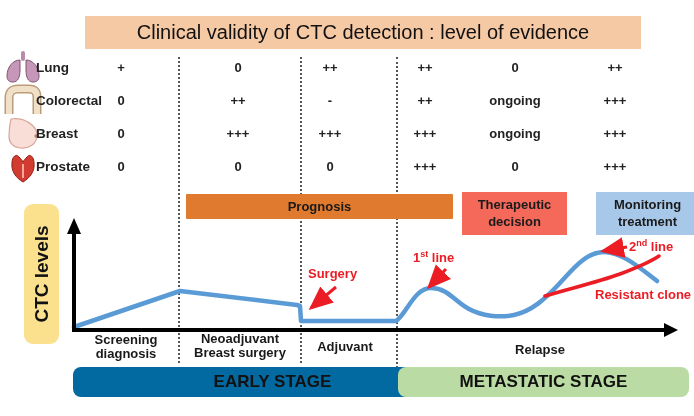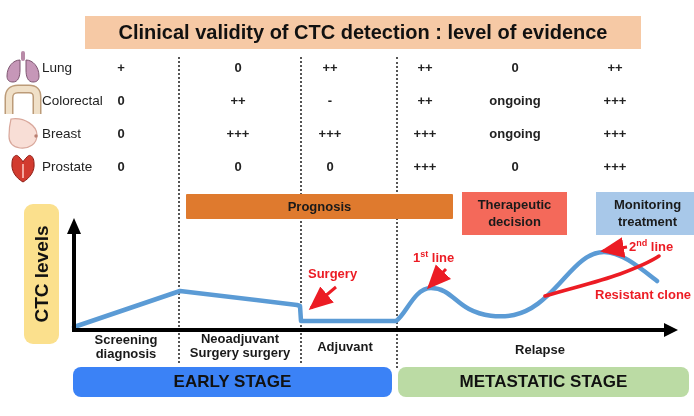--- a/index.html
+++ b/index.html
@@ -4,24 +4,24 @@
 <style>
   html,body{margin:0;padding:0;background:#fff;}
   #stage{
     position:relative;width:694px;height:416px;background:#ffffff;
     font-family:"Liberation Sans",sans-serif;overflow:hidden;
   }
   .abs{position:absolute;}
   
   #title{
     left:85px;top:16px;width:556px;height:33px;line-height:33px;
-    background:#F6C9A5;text-align:center;font-size:20px;font-weight:bold;color:#111;
+    background:#F6C9A5;text-align:center;font-size:20px;font-weight:normal;color:#111;
   }
   
-  .organ-label{left:42px;width:120px;font-size:13.5px;font-weight:normal;color:#222;}
+  .organ-label{left:36px;width:120px;font-size:13.5px;font-weight:bold;color:#222;}
   .val{width:90px;text-align:center;font-size:13px;font-weight:bold;color:#222;}
   .r1{top:57px;height:22px;line-height:22px;}
   .r2{top:90px;height:22px;line-height:22px;}
   .r3{top:123px;height:22px;line-height:22px;}
   .r4{top:156px;height:22px;line-height:22px;}
   .c1{left:76px;} .c2{left:193px;} .c3{left:285px;}
   .c4{left:380px;} .c5{left:470px;} .c6{left:570px;}
   .organ-icon{left:3px;width:40px;height:33px;}
   .i1{top:51px;} .i2{top:84px;} .i3{top:117px;} .i4{top:151px;}
   
@@ -59,21 +59,21 @@
   .xlab{font-size:13px;font-weight:bold;color:#1a1a1a;text-align:center;line-height:14px;}
   #xl-screening{left:76px;top:333px;width:100px;}
   #xl-neoadjuvant{left:178px;top:332px;width:124px;}
   #xl-adjuvant{left:305px;top:340px;width:80px;}
   #xl-relapse{left:490px;top:343px;width:100px;}
   
   .stage{
     top:367px;height:30px;line-height:30px;border-radius:8px;text-align:center;
     font-size:17px;font-weight:bold;color:#111;
   }
-  #early-stage{left:73px;width:319px;background:#3b82f6;}
+  #early-stage{left:73px;width:319px;background:#0369a1;padding-left:40px;}
   #metastatic-stage{left:398px;width:291px;background:#BBDBA4;}
 </style>
 </head>
 <body>
 
 <div id="stage">
 
   <div id="title" class="abs">Clinical validity of CTC detection : level of evidence</div>
 
   <svg class="abs organ-icon i1" viewBox="0 0 40 33">
@@ -172,21 +172,21 @@
   <div id="firstline-label" class="abs red-note"><span>1</span><sup>st</sup><span> line</span></div>
   <div id="secondline-label" class="abs red-note"><span>2</span><sup>nd</sup><span> line</span></div>
   <div id="resistant-label" class="abs red-note">Resistant clone</div>
 
   <div id="xl-screening" class="abs xlab">
     <div>Screening</div>
     <div>diagnosis</div>
   </div>
   <div id="xl-neoadjuvant" class="abs xlab">
     <div>Neoadjuvant</div>
-    <div>Surgery surgery</div>
+    <div>Breast surgery</div>
   </div>
   <div id="xl-adjuvant" class="abs xlab">Adjuvant</div>
   <div id="xl-relapse" class="abs xlab">Relapse</div>
 
   <div id="early-stage" class="abs stage">EARLY STAGE</div>
   <div id="metastatic-stage" class="abs stage">METASTATIC STAGE</div>
 
 </div>
 
 </body></html>

